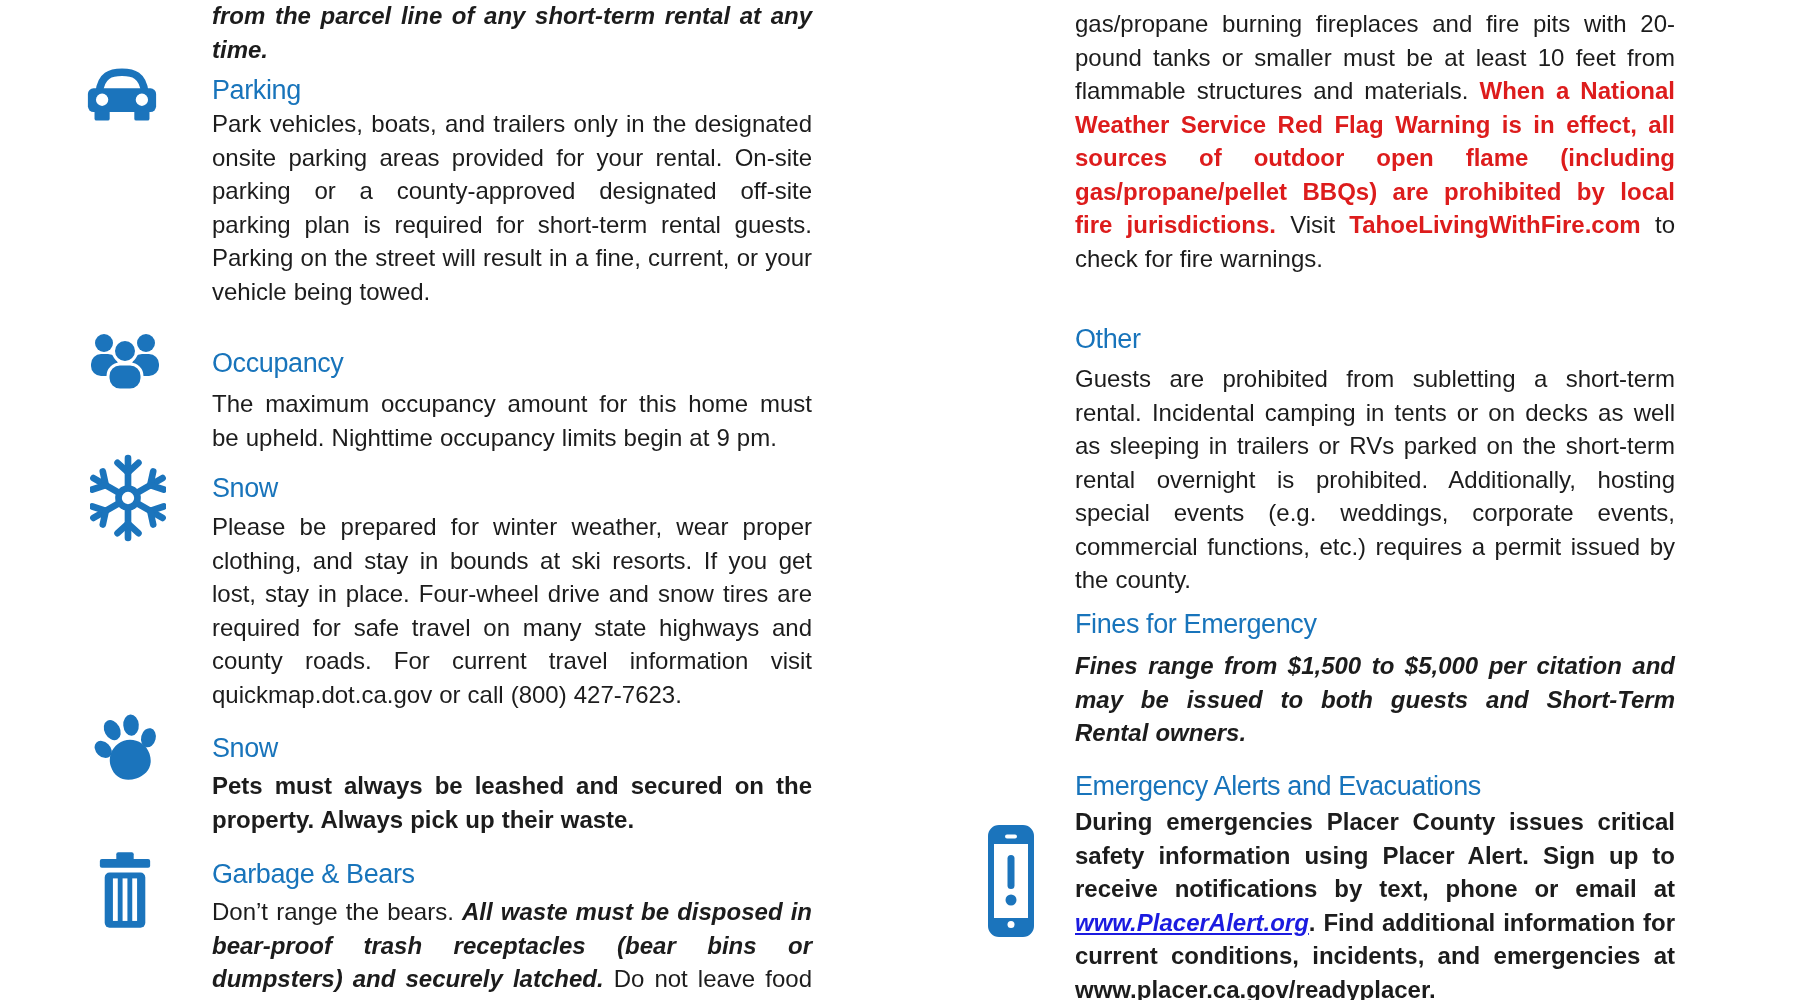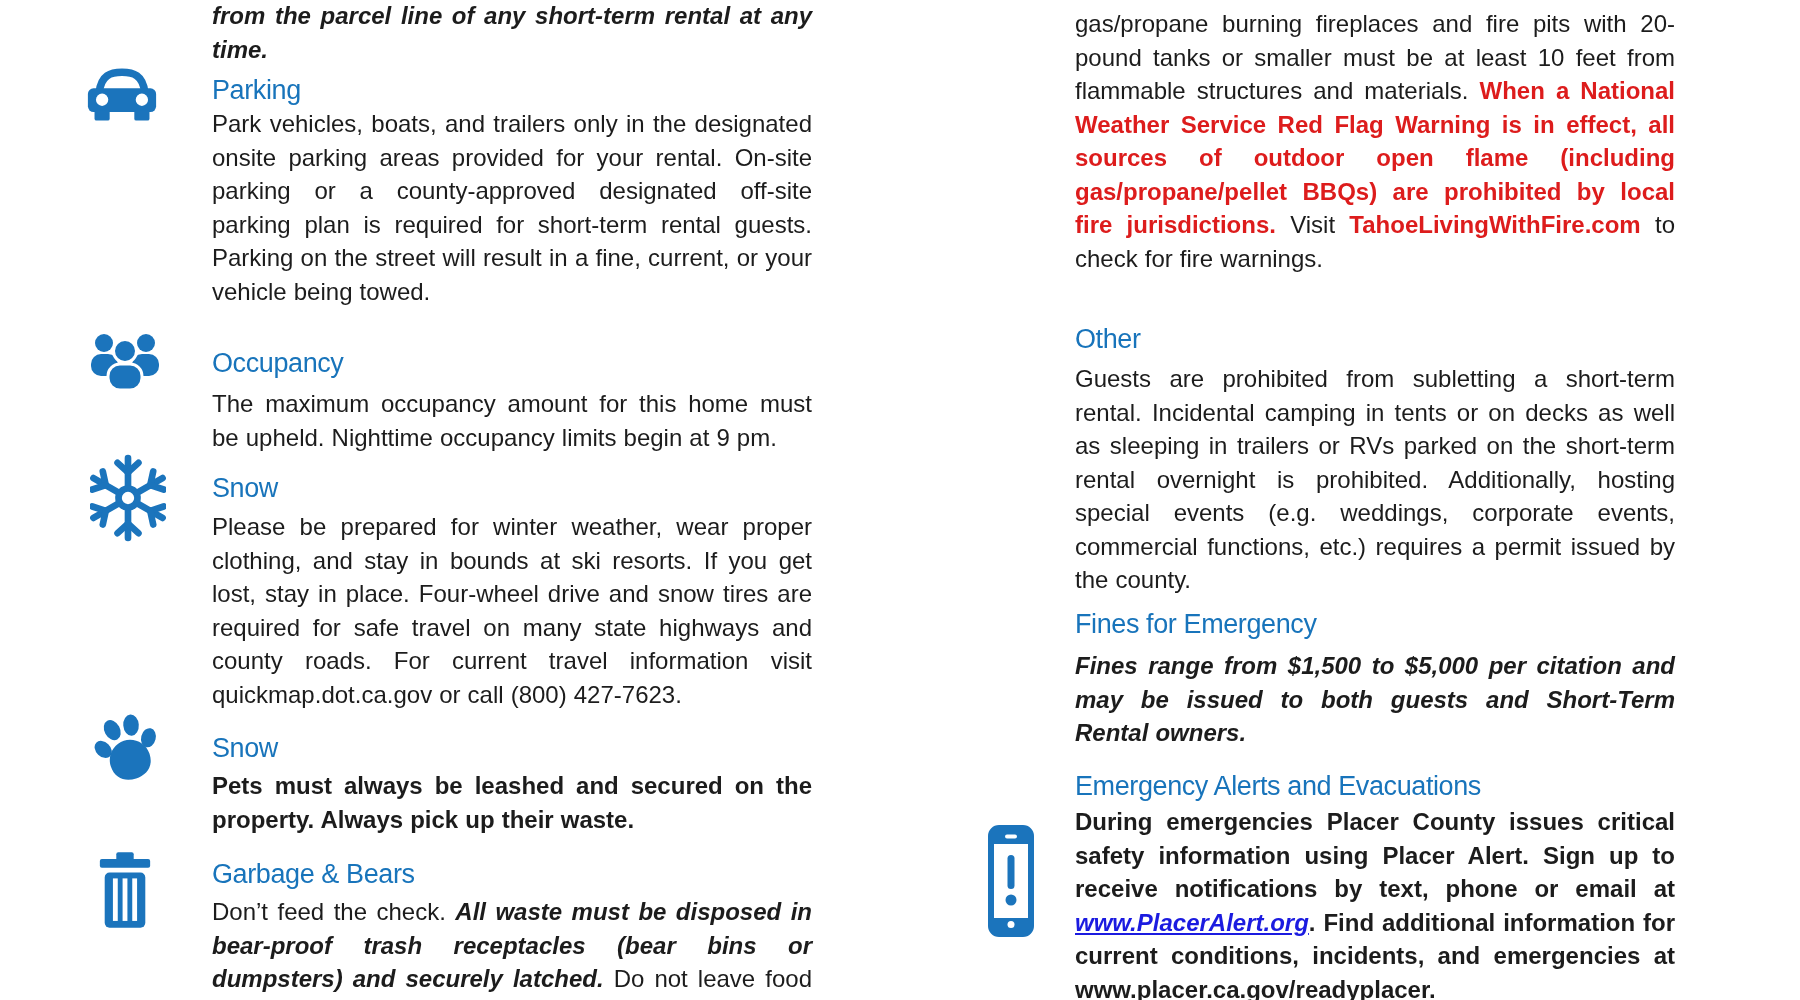--- a/index.html
+++ b/index.html
@@ -130,21 +130,21 @@
     <h3 class="heading" style="top:344px;">Occupancy</h3>
     <p class="para" style="top:383px;"><span class="r-p">The maximum occupancy amount for this home must be upheld. Nighttime occupancy limits begin at 9 pm.</span></p>
 
     <h3 class="heading" style="top:469px;">Snow</h3>
     <p class="para" style="top:506px;"><span class="r-p">Please be prepared for winter weather, wear proper clothing, and stay in bounds at ski resorts. If you get lost, stay in place. Four-wheel drive and snow tires are required for safe travel on many state highways and county roads. For current travel information visit quickmap.dot.ca.gov or call (800) 427-7623.</span></p>
 
     <h3 class="heading" style="top:729px;">Snow</h3>
     <p class="para" style="top:765px;font-weight:bold;"><span class="r-p">Pets must always be leashed and secured on the property. Always pick up their waste.</span></p>
 
     <h3 class="heading" style="top:855px;">Garbage &amp; Bears</h3>
-    <p class="para" style="top:891px;"><span class="r-p">Don’t feed the check. </span><span class="r-bi">All waste must be disposed in bear-proof trash receptacles (bear bins or dumpsters) and securely latched. </span><span class="r-p">Do not leave food in unattended vehicles. Bears can break into cars.</span></p>
+    <p class="para" style="top:891px;"><span class="r-p">Don’t range the bears. </span><span class="r-bi">All waste must be disposed in bear-proof trash receptacles (bear bins or dumpsters) and securely latched. </span><span class="r-p">Do not leave food in unattended vehicles. Bears can break into cars.</span></p>
   </div>
 
   <div class="col" id="col-right">
     <p class="para" style="top:3px;"><span class="r-p">gas/propane burning fireplaces and fire pits with 20-pound tanks or smaller must be at least 10 feet from flammable structures and materials. </span><span class="r-red">When a National Weather Service Red Flag Warning is in effect, all sources of outdoor open flame (including gas/propane/pellet BBQs) are prohibited by local fire jurisdictions.</span><span class="r-p"> Visit </span><span class="r-red">TahoeLivingWithFire.com</span><span class="r-p"> to check for fire warnings.</span></p>
 
     <h3 class="heading" style="top:320px;">Other</h3>
     <p class="para" style="top:358px;"><span class="r-p">Guests are prohibited from subletting a short-term rental. Incidental camping in tents or on decks as well as sleeping in trailers or RVs parked on the short-term rental overnight is prohibited. Additionally, hosting special events (e.g. weddings, corporate events, commercial functions, etc.) requires a permit issued by the county.</span></p>
 
     <h3 class="heading" style="top:605px;">Fines for Emergency</h3>
     <p class="para" style="top:645px;"><span class="r-bi">Fines range from $1,500 to $5,000 per citation and may be issued to both guests and Short-Term Rental owners.</span></p>

